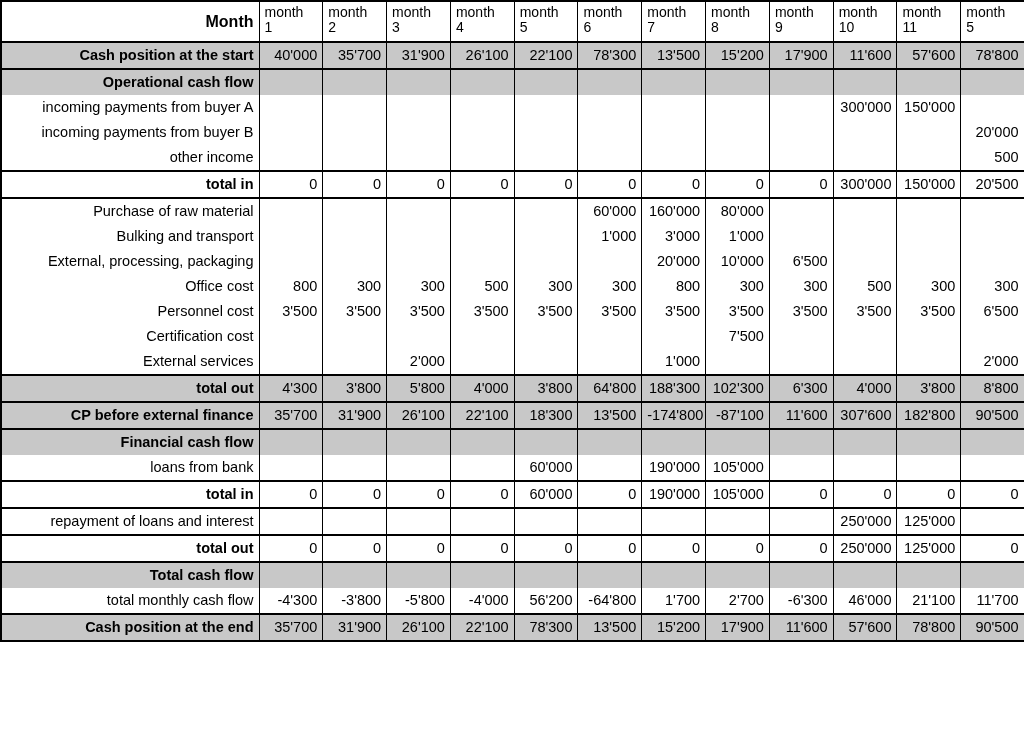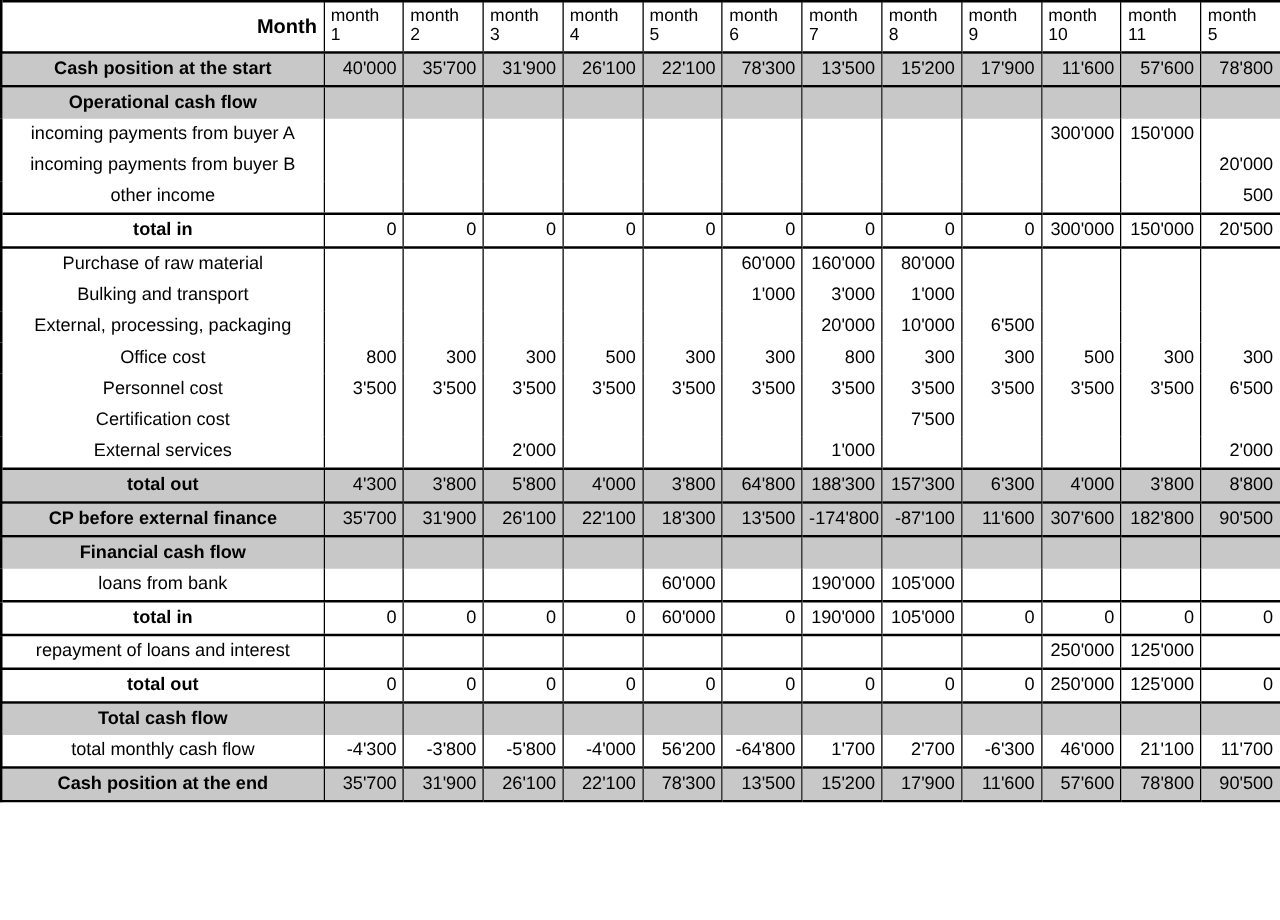--- a/index.html
+++ b/index.html
@@ -8,21 +8,21 @@
     background: #ffffff;
   }
   body {
     width: 1024px;
     height: 736px;
     font-family: "Liberation Sans", sans-serif;
     overflow: hidden;
   }
 
   .sheet {
-    width: 1024px;
+    width: 832px;
     box-sizing: border-box;
   }
 
   table.cashflow {
     border-collapse: collapse;
     table-layout: fixed;
     width: 1024px;
     font-size: 14.5px;
     color: #000;
   }
@@ -35,21 +35,21 @@
     border-right: 1px solid #000;
     padding: 0 5px;
     height: 25px;
     line-height: 25px;
     vertical-align: middle;
     white-space: nowrap;
     overflow: hidden;
   }
 
   
-  .lbl { text-align: center; }
+  .lbl { text-align: right; }
   .num { text-align: right; }
   .hdr-month-label {
     text-align: right;
     font-weight: bold;
     font-size: 16px;
   }
 
   
   .fill-grey { background: #c8c8c8; }
   .fill-white { background: #ffffff; }
@@ -389,21 +389,21 @@
         </tr>
         <tr class="table-row">
           <td class="labelcell lbl fill-grey bold bt-thick bb-thick">total  out</td>
           <td class="num fill-grey bt-thick bb-thick">4'300</td>
           <td class="num fill-grey bt-thick bb-thick">3'800</td>
           <td class="num fill-grey bt-thick bb-thick">5'800</td>
           <td class="num fill-grey bt-thick bb-thick">4'000</td>
           <td class="num fill-grey bt-thick bb-thick">3'800</td>
           <td class="num fill-grey bt-thick bb-thick">64'800</td>
           <td class="num fill-grey bt-thick bb-thick">188'300</td>
-          <td class="num fill-grey bt-thick bb-thick">157'300</td>
+          <td class="num fill-grey bt-thick bb-thick">102'300</td>
           <td class="num fill-grey bt-thick bb-thick">6'300</td>
           <td class="num fill-grey bt-thick bb-thick">4'000</td>
           <td class="num fill-grey bt-thick bb-thick">3'800</td>
           <td class="num fill-grey bt-thick bb-thick">8'800</td>
         </tr>
         <tr class="table-row">
           <td class="labelcell lbl fill-grey bold bt-thick bb-thick">CP before external finance</td>
           <td class="num fill-grey bt-thick bb-thick">35'700</td>
           <td class="num fill-grey bt-thick bb-thick">31'900</td>
           <td class="num fill-grey bt-thick bb-thick">26'100</td>

